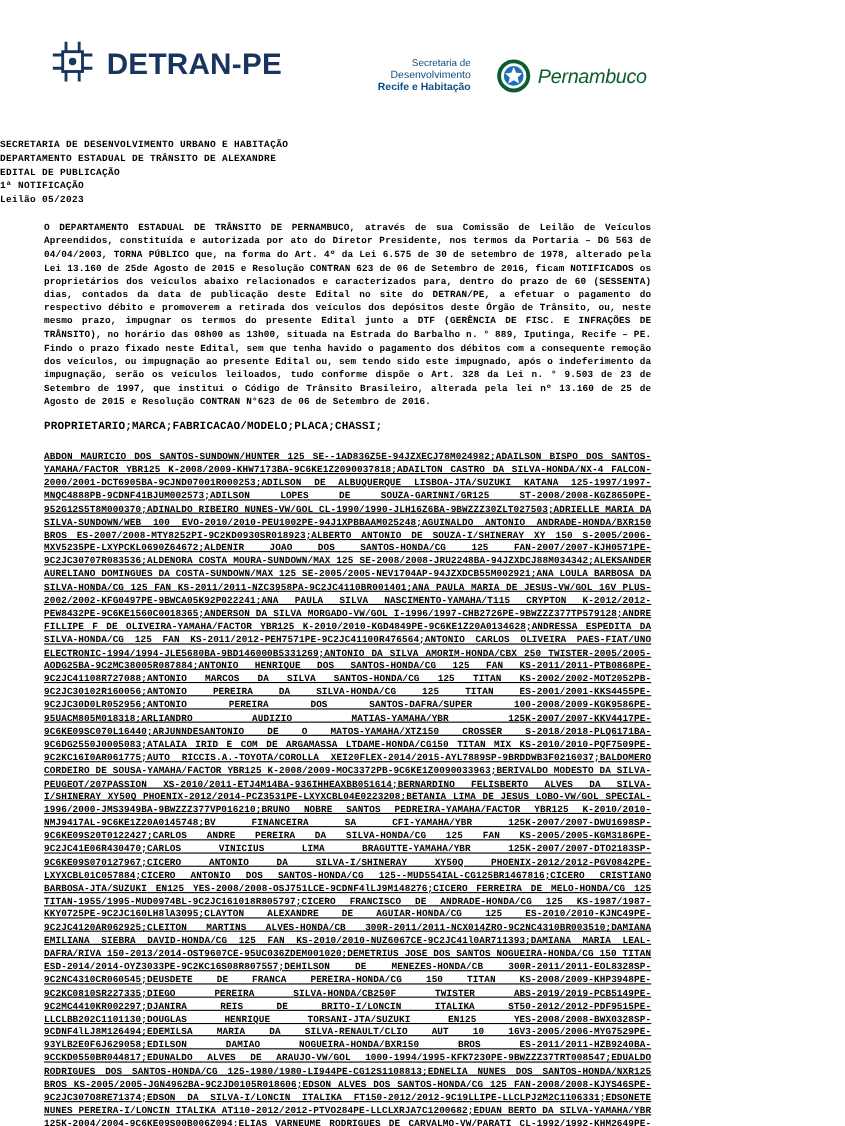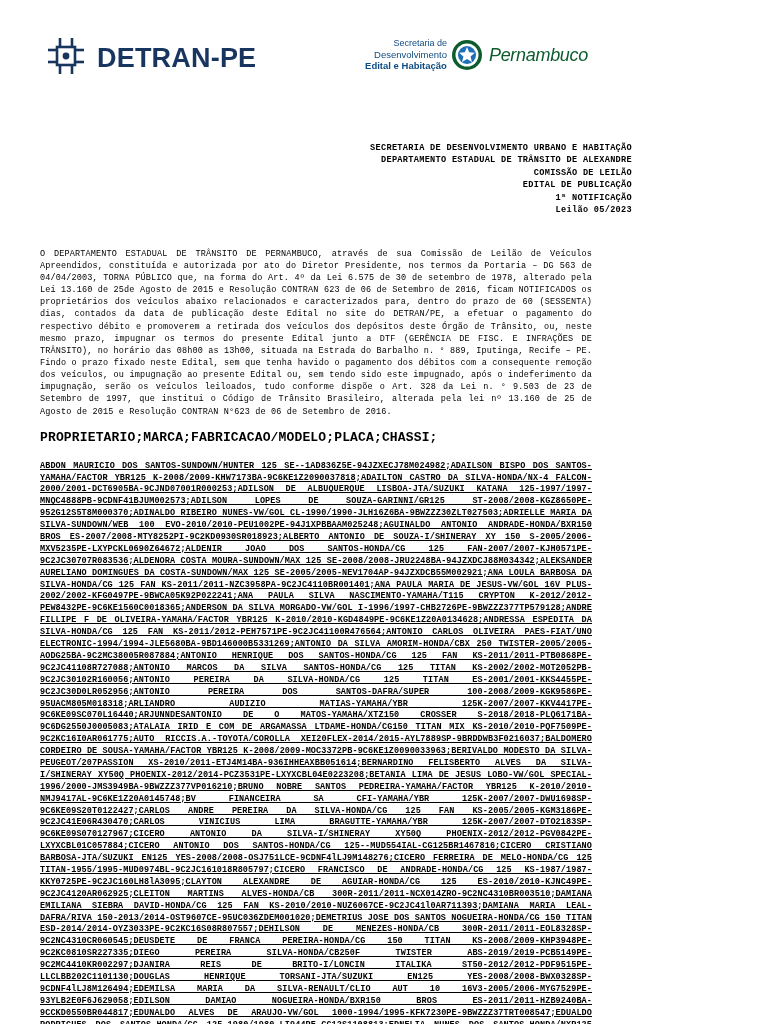--- a/index.html
+++ b/index.html
@@ -51,22 +51,22 @@
     font-size: 27px;
     letter-spacing: 0.2px;
     color: #18355f;
     line-height: 1;
     margin-top: 4px;
   }
 
   .logo-right {
     display: flex;
     align-items: center;
-    gap: 3px;
-    margin-top: 4px;
+    gap: 22px;
+    margin-top: 18px;
   }
   .sec-block {
     text-align: right;
     font-family: "Liberation Sans", sans-serif;
     color: #0f4c81;
     line-height: 1.18;
   }
   .sec-line1 { font-size: 9px; }
   .sec-line2 { font-size: 9.5px; font-weight: normal; }
   .sec-line3 { font-size: 9.5px; font-weight: bold; }
@@ -78,47 +78,47 @@
     font-size: 18px;
     color: #0d5c2e;
     font-style: italic;
     line-height: 1;
     letter-spacing: -0.3px;
   }
   .pe-wrap { display:flex; align-items:center; gap:5px; }
 
   
   .titles {
-    text-align: right;
+    text-align: left;
     font-family: "Liberation Mono", monospace;
     font-size: 8.6px;
     line-height: 1.45;
     letter-spacing: 0.3px;
-    margin-top: 24px;
+    margin-top: 8px;
     font-weight: bold;
   }
   .titles div { white-space: nowrap; }
 
   
   .content {
     padding: 0 40px 0 40px;
     box-sizing: border-box;
   }
   .para {
     font-family: "Liberation Mono", monospace;
     font-size: 8.5px;
     line-height: 1.43;
     text-align: justify;
-    margin-top: 31px;
+    margin-top: 13px;
     letter-spacing: 0.15px;
-    font-weight: normal;
+    font-weight: bold;
   }
   .legend {
     font-family: "Liberation Mono", monospace;
-    font-size: 13px;
+    font-size: 10px;
     font-weight: bold;
     letter-spacing: 0.15px;
     margin-top: 12px;
   }
   .listing {
     font-family: "Liberation Mono", monospace;
     font-size: 8.5px;
     line-height: 1.4;
     text-align: justify;
     letter-spacing: 0.1px;
@@ -154,40 +154,39 @@
           <circle cx="22" cy="22" r="3.4" fill="#18355f"></circle>
         </svg>
       </div>
       <div class="detran-text">DETRAN-PE</div>
     </div>
 
     <div class="logo-right">
       <div class="sec-block">
         <div class="sec-line1">Secretaria de</div>
         <div class="sec-line2">Desenvolvimento</div>
-        <div class="sec-line3">Edital e Habitação</div>
+        <div class="sec-line3">Recife e Habitação</div>
       </div>
       <div class="pe-wrap">
         <div class="pe-emblem">
           <svg width="34" height="34" viewBox="0 0 34 34" xmlns="http://www.w3.org/2000/svg">
             <circle cx="17" cy="17" r="15" fill="#0d5c2e"></circle>
             <circle cx="17" cy="17" r="11.5" fill="#ffffff"></circle>
             <circle cx="17" cy="17" r="9" fill="#1d6fb8"></circle>
             <path d="M17 9 l2.2 5.2 5.6 .5 -4.2 3.7 1.3 5.5 -4.9-3 -4.9 3 1.3-5.5 -4.2-3.7 5.6-.5 z" fill="#ffffff"></path>
           </svg>
         </div>
         <div class="pe-word">Pernambuco</div>
       </div>
     </div>
   </div>
 
   <div class="titles">
     <div>SECRETARIA DE DESENVOLVIMENTO URBANO E HABITAÇÃO</div>
     <div>DEPARTAMENTO ESTADUAL DE TRÂNSITO DE ALEXANDRE</div>
-    <div>COMISSÃO DE LEILÃO</div>
     <div>EDITAL DE PUBLICAÇÃO</div>
     <div>1ª NOTIFICAÇÃO</div>
     <div>Leilão 05/2023</div>
   </div>
 
   <div class="content">
     <div class="para">O DEPARTAMENTO ESTADUAL DE TRÂNSITO DE PERNAMBUCO, através de sua Comissão de Leilão de Veículos Apreendidos, constituída e autorizada por ato do Diretor Presidente, nos termos da Portaria – DG 563 de 04/04/2003, TORNA PÚBLICO que, na forma do Art. 4º da Lei 6.575 de 30 de setembro de 1978, alterado pela Lei 13.160 de 25de Agosto de 2015 e Resolução CONTRAN 623 de 06 de Setembro de 2016, ficam NOTIFICADOS os proprietários dos veículos abaixo relacionados e caracterizados para, dentro do prazo de 60 (SESSENTA) dias, contados da data de publicação deste Edital no site do DETRAN/PE, a efetuar o pagamento do respectivo débito e promoverem a retirada dos veículos dos depósitos deste Órgão de Trânsito, ou, neste mesmo prazo, impugnar os termos do presente Edital junto a DTF (GERÊNCIA DE FISC. E INFRAÇÕES DE TRÂNSITO), no horário das 08h00 as 13h00, situada na Estrada do Barbalho n. ° 889, Iputinga, Recife – PE. Findo o prazo fixado neste Edital, sem que tenha havido o pagamento dos débitos com a consequente remoção dos veículos, ou impugnação ao presente Edital ou, sem tendo sido este impugnado, após o indeferimento da impugnação, serão os veículos leiloados, tudo conforme dispõe o Art. 328 da Lei n. ° 9.503 de 23 de Setembro de 1997, que institui o Código de Trânsito Brasileiro, alterada pela lei nº 13.160 de 25 de Agosto de 2015 e Resolução CONTRAN N°623 de 06 de Setembro de 2016.</div>
     <div class="legend">PROPRIETARIO;MARCA;FABRICACAO/MODELO;PLACA;CHASSI;</div>
     <div class="listing">ABDON MAURICIO DOS SANTOS-SUNDOWN/HUNTER 125 SE--1AD836Z5E-94JZXECJ78M024982;ADAILSON BISPO DOS SANTOS-YAMAHA/FACTOR YBR125 K-2008/2009-KHW7173BA-9C6KE1Z2090037818;ADAILTON CASTRO DA SILVA-HONDA/NX-4 FALCON-2000/2001-DCT6905BA-9CJND07001R000253;ADILSON DE ALBUQUERQUE LISBOA-JTA/SUZUKI KATANA 125-1997/1997-MNQC4888PB-9CDNF41BJUM002573;ADILSON LOPES DE SOUZA-GARINNI/GR125 ST-2008/2008-KGZ8650PE-952G12S5T8M000370;ADINALDO RIBEIRO NUNES-VW/GOL CL-1990/1990-JLH16Z6BA-9BWZZZ30ZLT027503;ADRIELLE MARIA DA SILVA-SUNDOWN/WEB 100 EVO-2010/2010-PEU1002PE-94J1XPBBAAM025248;AGUINALDO ANTONIO ANDRADE-HONDA/BXR150 BROS ES-2007/2008-MTY8252PI-9C2KD0930SR018923;ALBERTO ANTONIO DE SOUZA-I/SHINERAY XY 150 S-2005/2006-MXV5235PE-LXYPCKL0690Z64672;ALDENIR JOAO DOS SANTOS-HONDA/CG 125 FAN-2007/2007-KJH0571PE-9C2JC30707R083536;ALDENORA COSTA MOURA-SUNDOWN/MAX 125 SE-2008/2008-JRU2248BA-94JZXDCJ88M034342;ALEKSANDER AURELIANO DOMINGUES DA COSTA-SUNDOWN/MAX 125 SE-2005/2005-NEV1704AP-94JZXDCB55M002921;ANA LOULA BARBOSA DA SILVA-HONDA/CG 125 FAN KS-2011/2011-NZC3958PA-9C2JC4110BR001401;ANA PAULA MARIA DE JESUS-VW/GOL 16V PLUS-2002/2002-KFG0497PE-9BWCA05K92P022241;ANA PAULA SILVA NASCIMENTO-YAMAHA/T115 CRYPTON K-2012/2012-PEW8432PE-9C6KE1560C0018365;ANDERSON DA SILVA MORGADO-VW/GOL I-1996/1997-CHB2726PE-9BWZZZ377TP579128;ANDRE FILLIPE F DE OLIVEIRA-YAMAHA/FACTOR YBR125 K-2010/2010-KGD4849PE-9C6KE1Z20A0134628;ANDRESSA ESPEDITA DA SILVA-HONDA/CG 125 FAN KS-2011/2012-PEH7571PE-9C2JC41100R476564;ANTONIO CARLOS OLIVEIRA PAES-FIAT/UNO ELECTRONIC-1994/1994-JLE5680BA-9BD146000B5331269;ANTONIO DA SILVA AMORIM-HONDA/CBX 250 TWISTER-2005/2005-AODG25BA-9C2MC38005R087884;ANTONIO HENRIQUE DOS SANTOS-HONDA/CG 125 FAN KS-2011/2011-PTB0868PE-9C2JC41108R727088;ANTONIO MARCOS DA SILVA SANTOS-HONDA/CG 125 TITAN KS-2002/2002-MOT2052PB-9C2JC30102R160056;ANTONIO PEREIRA DA SILVA-HONDA/CG 125 TITAN ES-2001/2001-KKS4455PE-9C2JC30D0LR052956;ANTONIO PEREIRA DOS SANTOS-DAFRA/SUPER 100-2008/2009-KGK9586PE-95UACM805M018318;ARLIANDRO AUDIZIO MATIAS-YAMAHA/YBR 125K-2007/2007-KKV4417PE-9C6KE09SC070L16440;ARJUNNDESANTONIO DE O MATOS-YAMAHA/XTZ150 CROSSER S-2018/2018-PLQ6171BA-9C6DG2550J0005083;ATALAIA IRID E COM DE ARGAMASSA LTDAME-HONDA/CG150 TITAN MIX KS-2010/2010-PQF7509PE-9C2KC16I0AR061775;AUTO RICCIS.A.-TOYOTA/COROLLA XEI20FLEX-2014/2015-AYL7889SP-9BRDDWB3F0216037;BALDOMERO CORDEIRO DE SOUSA-YAMAHA/FACTOR YBR125 K-2008/2009-MOC3372PB-9C6KE1Z0090033963;BERIVALDO MODESTO DA SILVA-PEUGEOT/207PASSION XS-2010/2011-ETJ4M14BA-936IHHEAXBB051614;BERNARDINO FELISBERTO ALVES DA SILVA-I/SHINERAY XY50Q PHOENIX-2012/2014-PCZ3531PE-LXYXCBL04E0223208;BETANIA LIMA DE JESUS LOBO-VW/GOL SPECIAL-1996/2000-JMS3949BA-9BWZZZ377VP016210;BRUNO NOBRE SANTOS PEDREIRA-YAMAHA/FACTOR YBR125 K-2010/2010-NMJ9417AL-9C6KE1Z20A0145748;BV FINANCEIRA SA CFI-YAMAHA/YBR 125K-2007/2007-DWU1698SP-9C6KE09S20T0122427;CARLOS ANDRE PEREIRA DA SILVA-HONDA/CG 125 FAN KS-2005/2005-KGM3186PE-9C2JC41E06R430470;CARLOS VINICIUS LIMA BRAGUTTE-YAMAHA/YBR 125K-2007/2007-DTO2183SP-9C6KE09S070127967;CICERO ANTONIO DA SILVA-I/SHINERAY XY50Q PHOENIX-2012/2012-PGV0842PE-LXYXCBL01C057884;CICERO ANTONIO DOS SANTOS-HONDA/CG 125--MUD554IAL-CG125BR1467816;CICERO CRISTIANO BARBOSA-JTA/SUZUKI EN125 YES-2008/2008-OSJ751LCE-9CDNF4lLJ9M148276;CICERO FERREIRA DE MELO-HONDA/CG 125 TITAN-1955/1995-MUD0974BL-9C2JC161018R805797;CICERO FRANCISCO DE ANDRADE-HONDA/CG 125 KS-1987/1987-KKY0725PE-9C2JC160LH8lA3095;CLAYTON ALEXANDRE DE AGUIAR-HONDA/CG 125 ES-2010/2010-KJNC49PE-9C2JC4120AR062925;CLEITON MARTINS ALVES-HONDA/CB 300R-2011/2011-NCX014ZRO-9C2NC4310BR003510;DAMIANA EMILIANA SIEBRA DAVID-HONDA/CG 125 FAN KS-2010/2010-NUZ6067CE-9C2JC41l0AR711393;DAMIANA MARIA LEAL-DAFRA/RIVA 150-2013/2014-OST9607CE-95UC036ZDEM001020;DEMETRIUS JOSE DOS SANTOS NOGUEIRA-HONDA/CG 150 TITAN ESD-2014/2014-OYZ3033PE-9C2KC16S08R807557;DEHILSON DE MENEZES-HONDA/CB 300R-2011/2011-EOL8328SP-9C2NC4310CR060545;DEUSDETE DE FRANCA PEREIRA-HONDA/CG 150 TITAN KS-2008/2009-KHP3948PE-9C2KC0810SR227335;DIEGO PEREIRA SILVA-HONDA/CB250F TWISTER ABS-2019/2019-PCB5149PE-9C2MC4410KR002297;DJANIRA REIS DE BRITO-I/LONCIN ITALIKA ST50-2012/2012-PDF9515PE-LLCLBB202C1101130;DOUGLAS HENRIQUE TORSANI-JTA/SUZUKI EN125 YES-2008/2008-BWX0328SP-9CDNF4lLJ8M126494;EDEMILSA MARIA DA SILVA-RENAULT/CLIO AUT 10 16V3-2005/2006-MYG7529PE-93YLB2E0F6J629058;EDILSON DAMIAO NOGUEIRA-HONDA/BXR150 BROS ES-2011/2011-HZB9240BA-9CCKD0550BR044817;EDUNALDO ALVES DE ARAUJO-VW/GOL 1000-1994/1995-KFK7230PE-9BWZZZ37TRT008547;EDUALDO RODRIGUES DOS SANTOS-HONDA/CG 125-1980/1980-LI944PE-CG12S1108813;EDNELIA NUNES DOS SANTOS-HONDA/NXR125 BROS KS-2005/2005-JGN4962BA-9C2JD0105R018606;EDSON ALVES DOS SANTOS-HONDA/CG 125 FAN-2008/2008-KJYS46SPE-9C2JC307O8RE71374;EDSON DA SILVA-I/LONCIN ITALIKA FT150-2012/2012-9C19LLIPE-LLCLPJ2M2C1106331;EDSONETE NUNES PEREIRA-I/LONCIN ITALIKA AT110-2012/2012-PTVO284PE-LLCLXRJA7C1200682;EDUAN BERTO DA SILVA-YAMAHA/YBR 125K-2004/2004-9C6KE09S00B006Z094;ELIAS VARNEUME RODRIGUES DE CARVALMO-VW/PARATI CL-1992/1992-KHM2649PE-9BWZZZ302MP251029;ELIZANETE DE BRITO-I/LONCIN ITALIKA ST50-2013/2013-PCD179lPE-LLCLBB20SD1101575;ELSON TENORIO TAVARES-YAMAHA/NEO AT115-2007/2007-MXP8534PE-9C6KE089070006S25;EMERSON LIMA DA SILVA-I/TOYOTA HILUXSW4 SRV4X4-2007/2007-KGD0707PE-8AJYZ59G273019032;ENEAS FABIO FARIAS NEVES-HONDA/CBX 200 STRADA-</div>
   </div>

